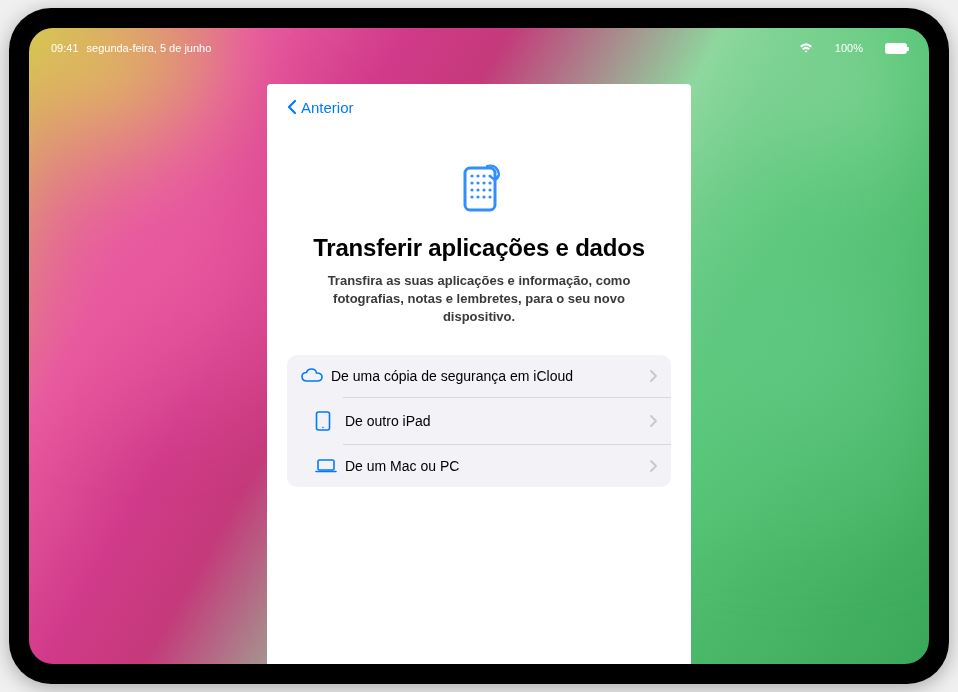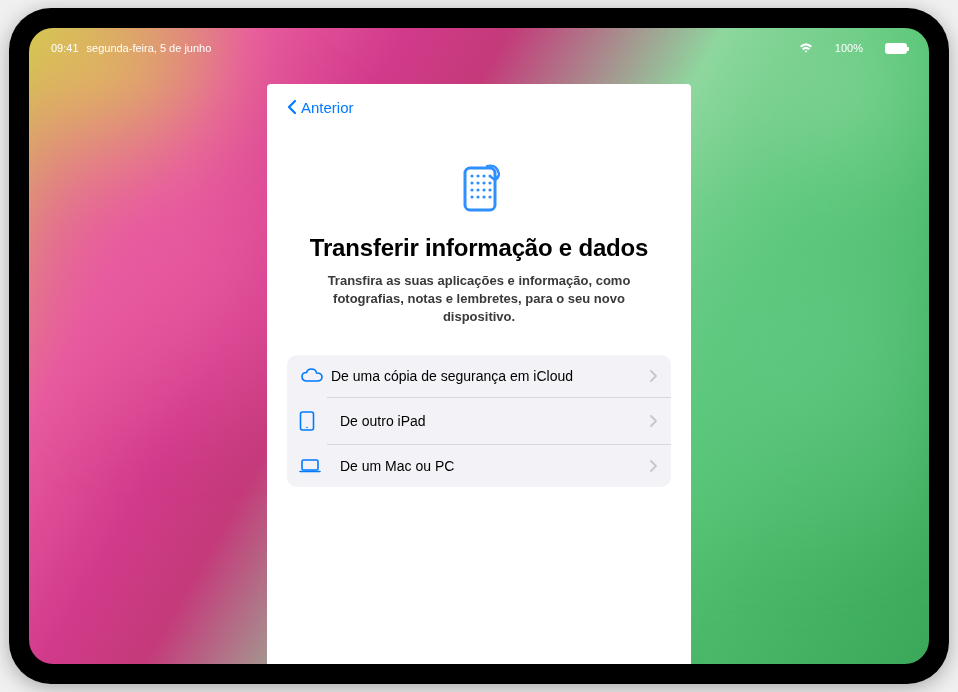--- a/index.html
+++ b/index.html
@@ -144,23 +144,22 @@
     }
     .option-row {
       display: flex;
       align-items: center;
       padding: 13px 14px;
       cursor: pointer;
       position: relative;
     }
     .option-row + .option-row {
       border-top: 1px solid rgba(60,60,67,0.15);
-      margin-left: 40px;
+      margin-left: 56px;
       padding-left: 0;
-      gap: 11px;
     }
     .option-row + .option-row .option-icon {
       margin-left: -42px;
       padding-left: 14px;
       width: 42px;
     }
     .option-icon {
       width: 28px;
       display: flex;
       align-items: center;
@@ -229,21 +228,21 @@
             <circle cx="31" cy="30" r="1.6" fill="#2f8fff"></circle>
             <circle cx="37" cy="30" r="1.6" fill="#2f8fff"></circle>
             <circle cx="43" cy="30" r="1.6" fill="#2f8fff"></circle>
           <circle cx="25" cy="37" r="1.6" fill="#2f8fff"></circle>
             <circle cx="31" cy="37" r="1.6" fill="#2f8fff"></circle>
             <circle cx="37" cy="37" r="1.6" fill="#2f8fff"></circle>
             <circle cx="43" cy="37" r="1.6" fill="#2f8fff"></circle>
         </svg>
       </div>
 
-      <div class="title">Transferir informação e dados</div>
+      <div class="title">Transferir aplicações e dados</div>
       <div class="subtitle">Transfira as suas aplicações e informação, como fotografias, notas e lembretes, para o seu novo dispositivo.</div>
 
       <div class="option-group">
 
         <div class="option-row">
           <span class="option-icon">
             <svg width="22" height="16" viewBox="0 0 22 16">
                 <path d="M6 13 Q1 13 1 8.5 Q1 4.5 5.5 4.5 Q6.5 1 10.5 1 Q15 1 15.5 5 Q21 5 21 9 Q21 13 16 13 Z" fill="none" stroke="#007aff" stroke-width="1.6"></path>
               </svg>
           </span>

